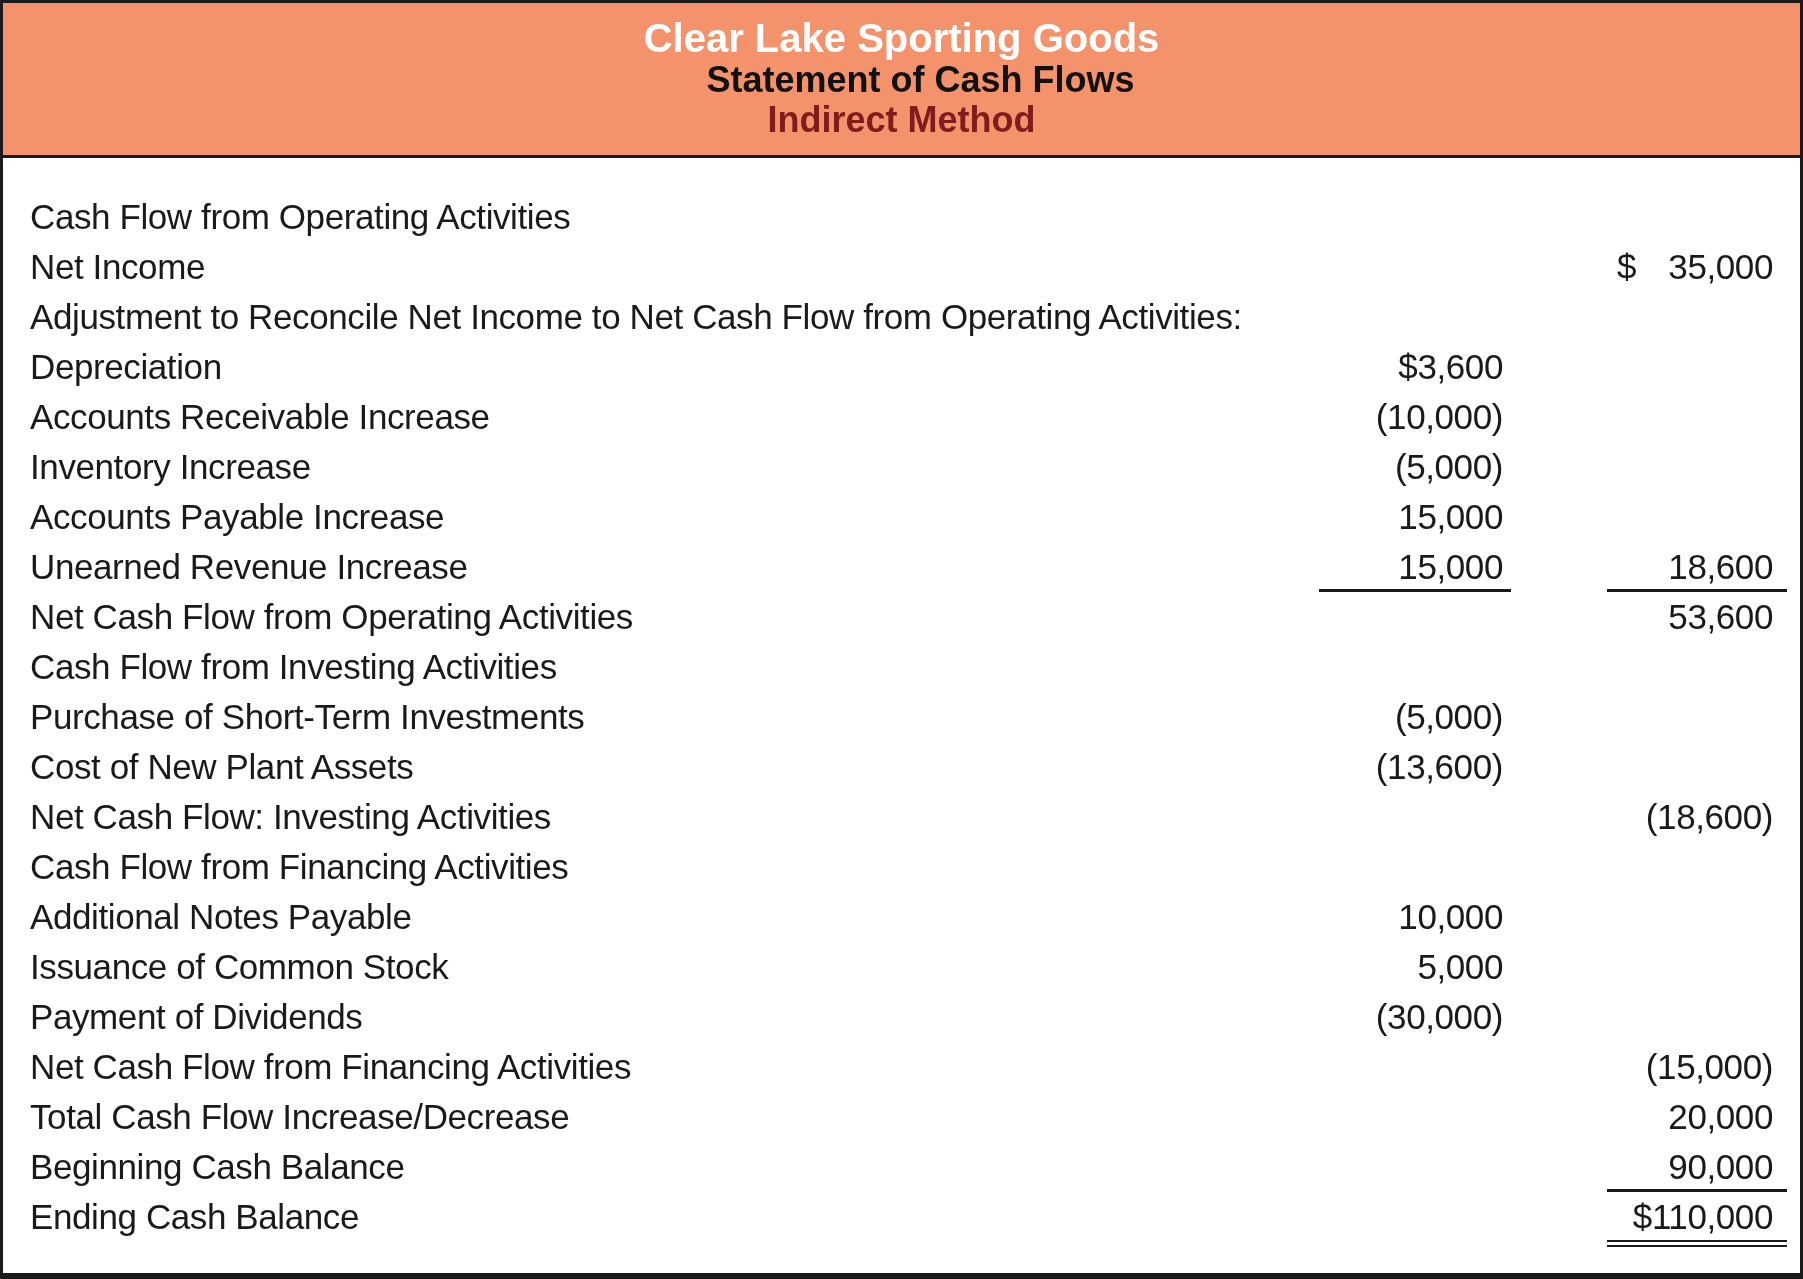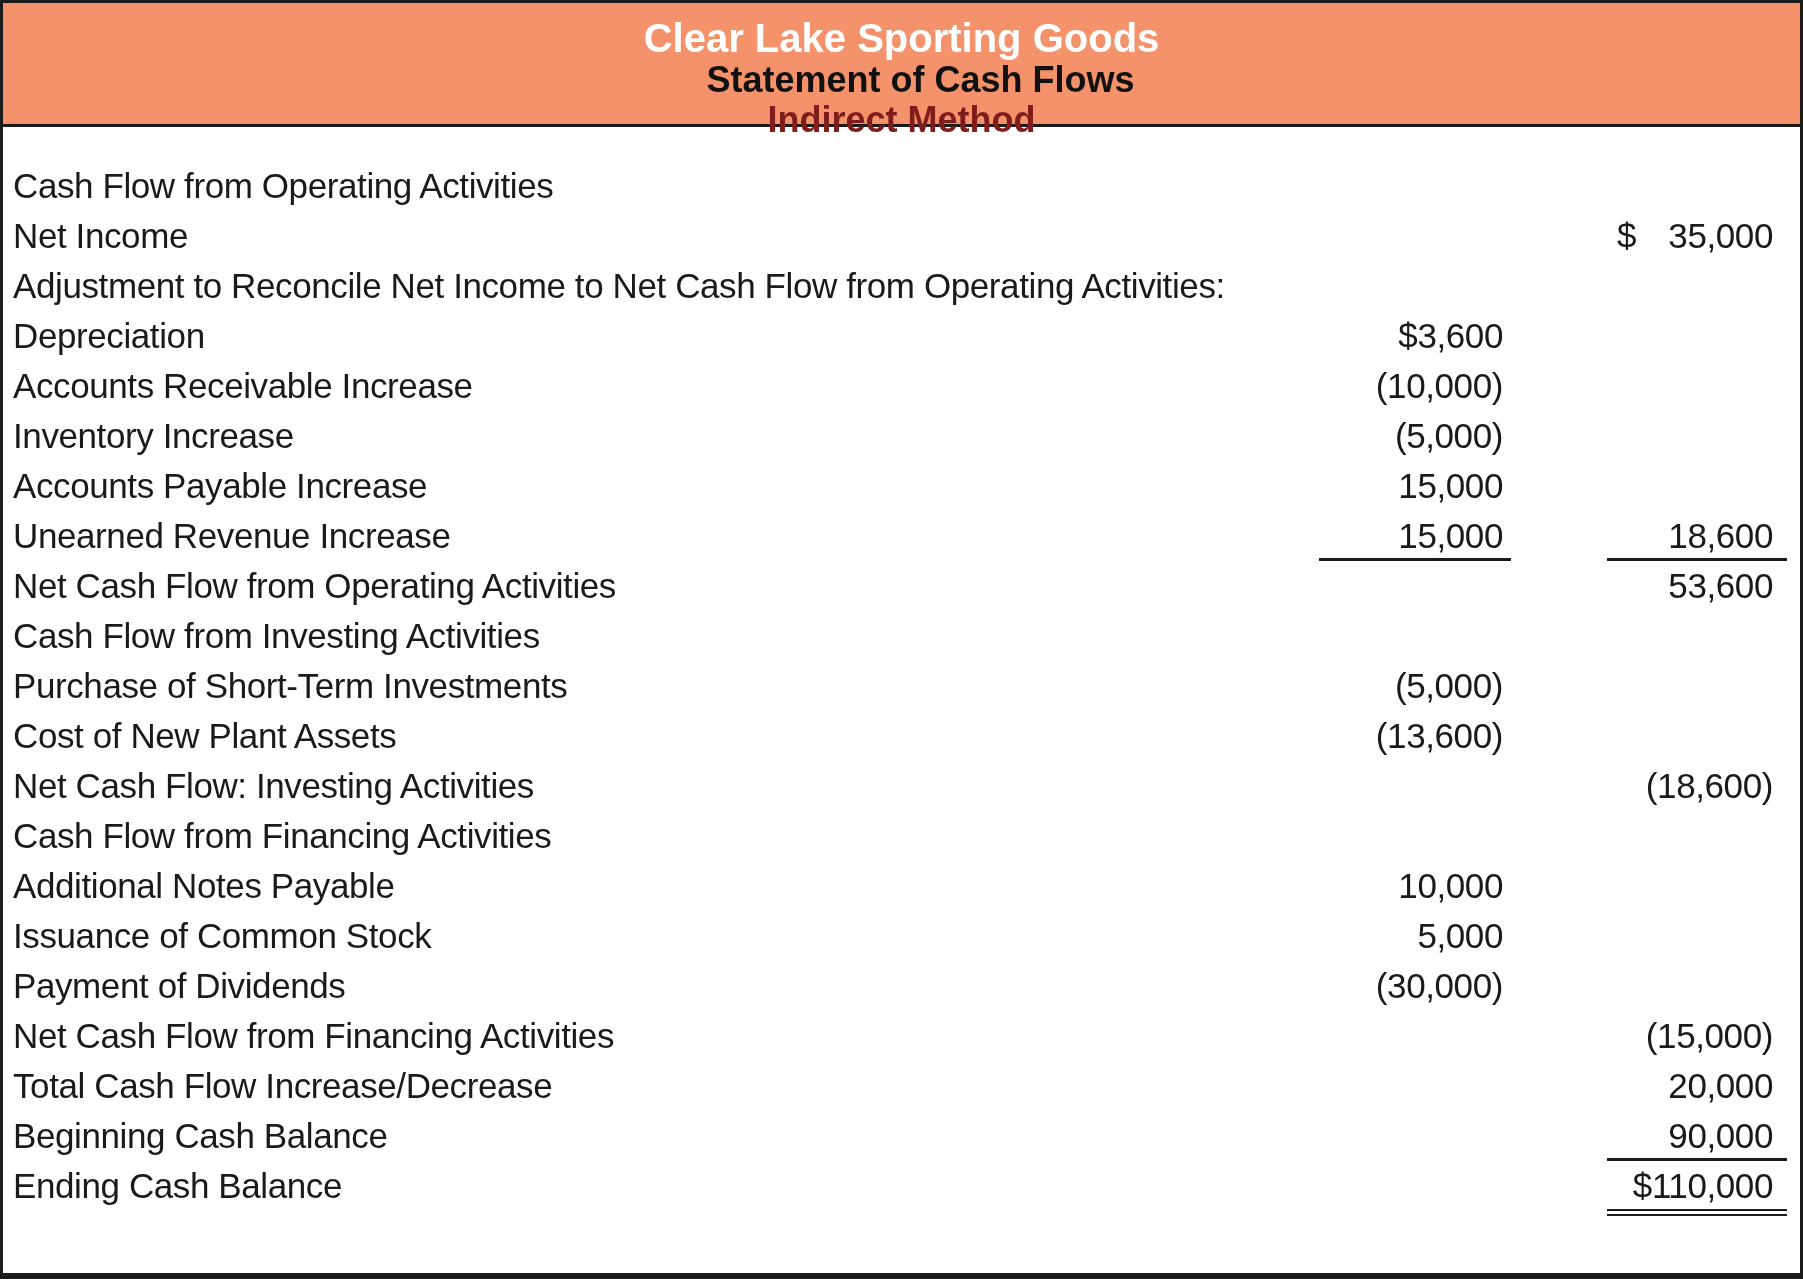--- a/index.html
+++ b/index.html
@@ -8,21 +8,21 @@
     width:1803px;height:1279px;
     box-sizing:border-box;
     border:3px solid #1b1b1b;
     border-bottom-width:6px;
     background:#ffffff;
     font-family:"Liberation Sans", sans-serif;
     color:#1a1a1a;
   }
   .header{
     box-sizing:border-box;
-    height:124px;
+    height:155px;
     border-bottom:3px solid #1b1b1b;
     text-align:center;
     padding-top:13px;
   }
   .company{
     font-size:40px;font-weight:bold;color:#ffffff;line-height:44px;
     letter-spacing:0px;
   }
   .title{
     font-size:36px;font-weight:bold;color:#111111;line-height:40px;margin-left:38px;
@@ -30,21 +30,21 @@
   .subtitle{
     font-size:36px;font-weight:bold;color:#7f1d1d;line-height:40px;
   }
   .body{
     padding-top:34px;
   }
   .row{
     display:flex;
     height:50px;
     align-items:stretch;
-    padding-left:10px;
+    padding-left:27px;
     padding-right:13px;
     gap:32px;
   }
   .label{
     flex:1;
     font-size:35px;
     letter-spacing:-0.4px;
     line-height:50px;
     white-space:nowrap;
     overflow:visible;

